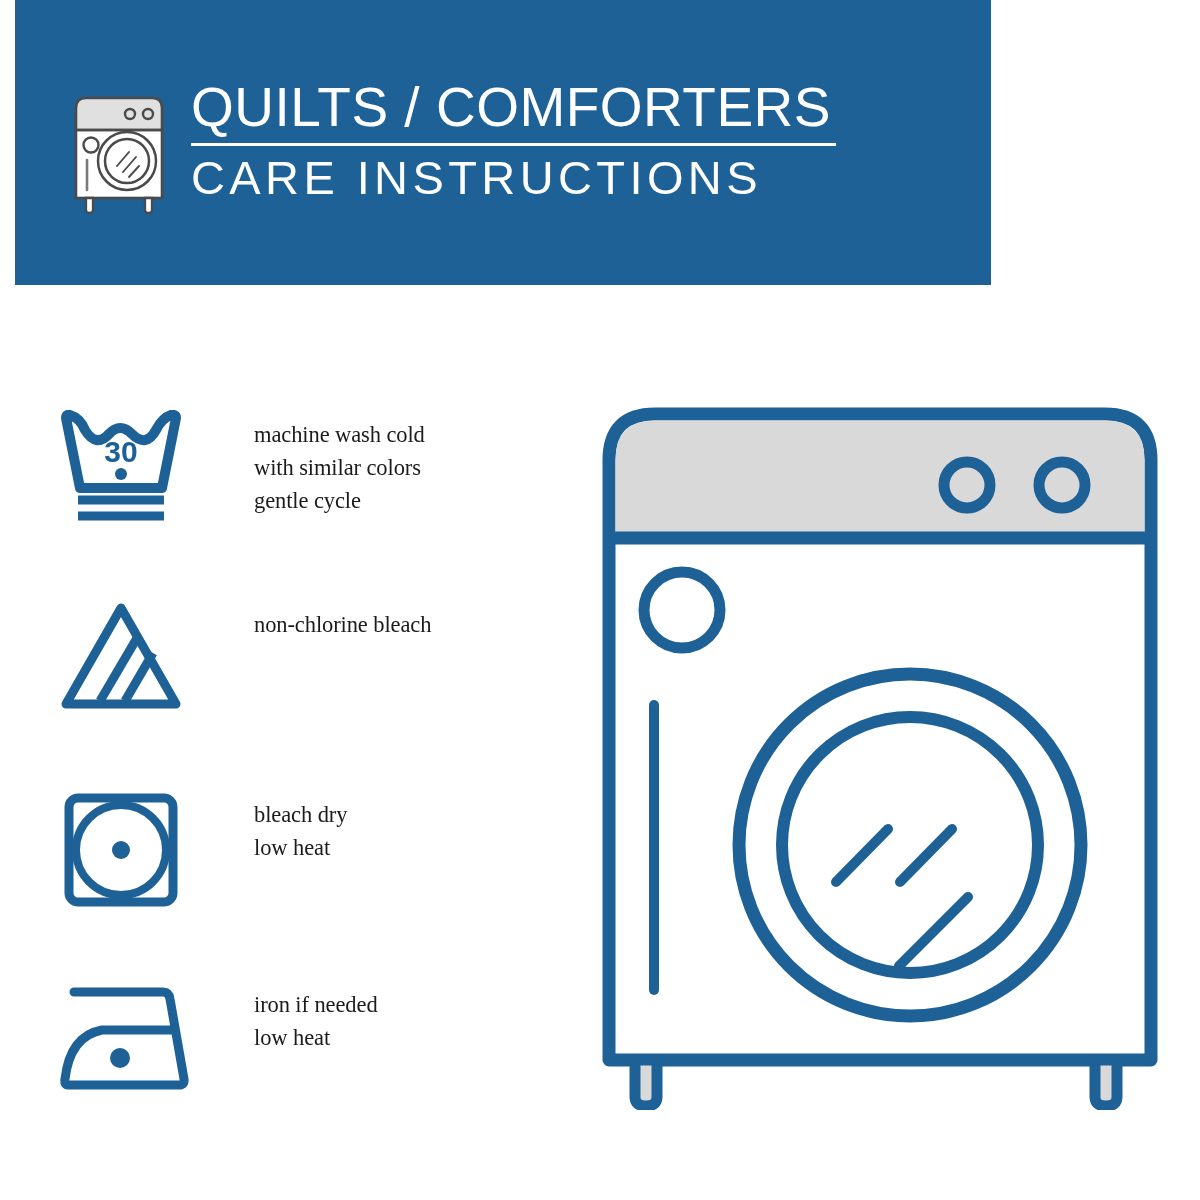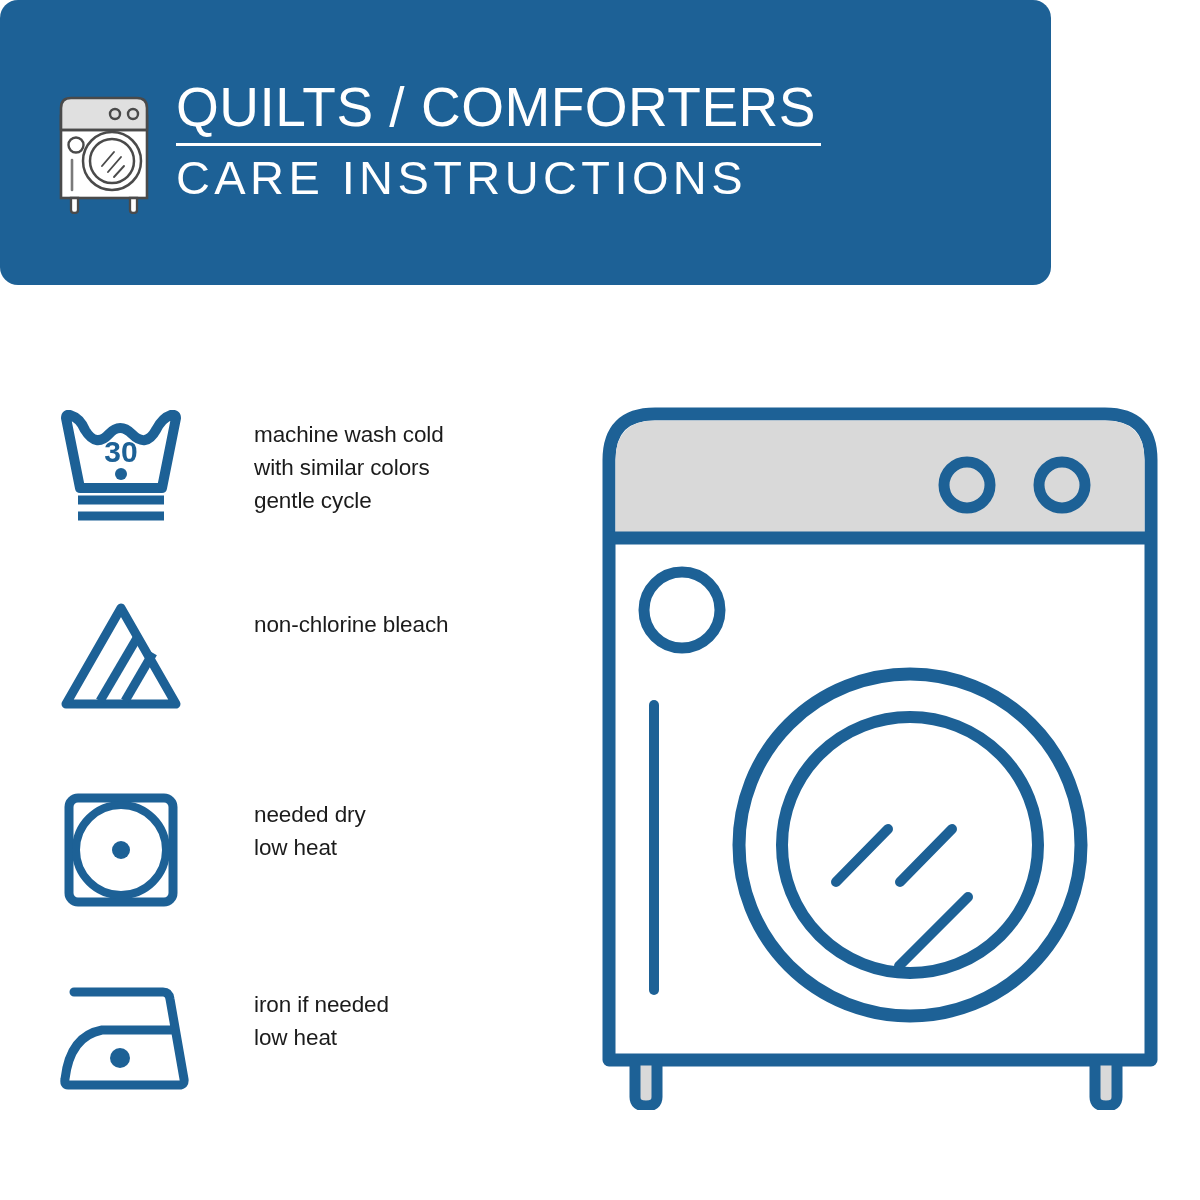--- a/index.html
+++ b/index.html
@@ -11,27 +11,26 @@
     width: 1200px;
     height: 1200px;
     font-family: "Liberation Sans", sans-serif;
     overflow: hidden;
     position: relative;
   }
 
   
   .header {
     position: absolute;
-    left: 0;
+    left: 15px;
     top: 0;
-    width: 1051px;
+    width: 976px;
     height: 285px;
     background: #1d6196;
     box-sizing: border-box;
-    border-radius: 18px;
   }
   .header-inner {
     position: absolute;
     left: 52px;
     top: 78px;
     display: flex;
     align-items: flex-start;
   }
   .header-logo {
     width: 104px;
@@ -97,21 +96,21 @@
     display: flex;
     align-items: flex-start;
     justify-content: flex-start;
   }
   .care-text {
     margin-left: 62px;
     padding-top: 8px;
     color: #1b1b1b;
     font-size: 22.5px;
     line-height: 33px;
-    font-family: Liberation Sans, sans-serif;
+    font-family: Liberation Serif, serif;
     letter-spacing: -0.1px;
   }
   .care-text div { white-space: nowrap; }
 
   
   .washer-wrap {
     position: absolute;
     left: 600px;
     top: 120px;
     width: 560px;
@@ -197,21 +196,21 @@
 
     <div class="care-row">
       <div class="care-icon">
         <svg viewBox="0 0 134 120" width="134" height="120">
           <rect x="11" y="8" width="104" height="104" rx="9" ry="9" fill="none" stroke="#1d6196" stroke-width="9"></rect>
           <circle cx="63" cy="60" r="45" fill="none" stroke="#1d6196" stroke-width="8"></circle>
           <circle cx="63" cy="60" r="9" fill="#1d6196"></circle>
         </svg>
       </div>
       <div class="care-text">
-        <div>needed dry</div>
+        <div>bleach dry</div>
         <div>low heat</div>
       </div>
     </div>
 
     <div class="care-row">
       <div class="care-icon">
         <svg viewBox="0 0 134 120" width="134" height="120">
           <path d="M16 12 L105 12 Q111 12 112 19 L126 99 Q127 105 121 105 L10 105
                    Q6 105 7 99 Q12 56 44 50 L112 50" fill="none" stroke="#1d6196" stroke-width="9" stroke-linejoin="round" stroke-linecap="round"></path>
           <circle cx="62" cy="78" r="10" fill="#1d6196"></circle>

